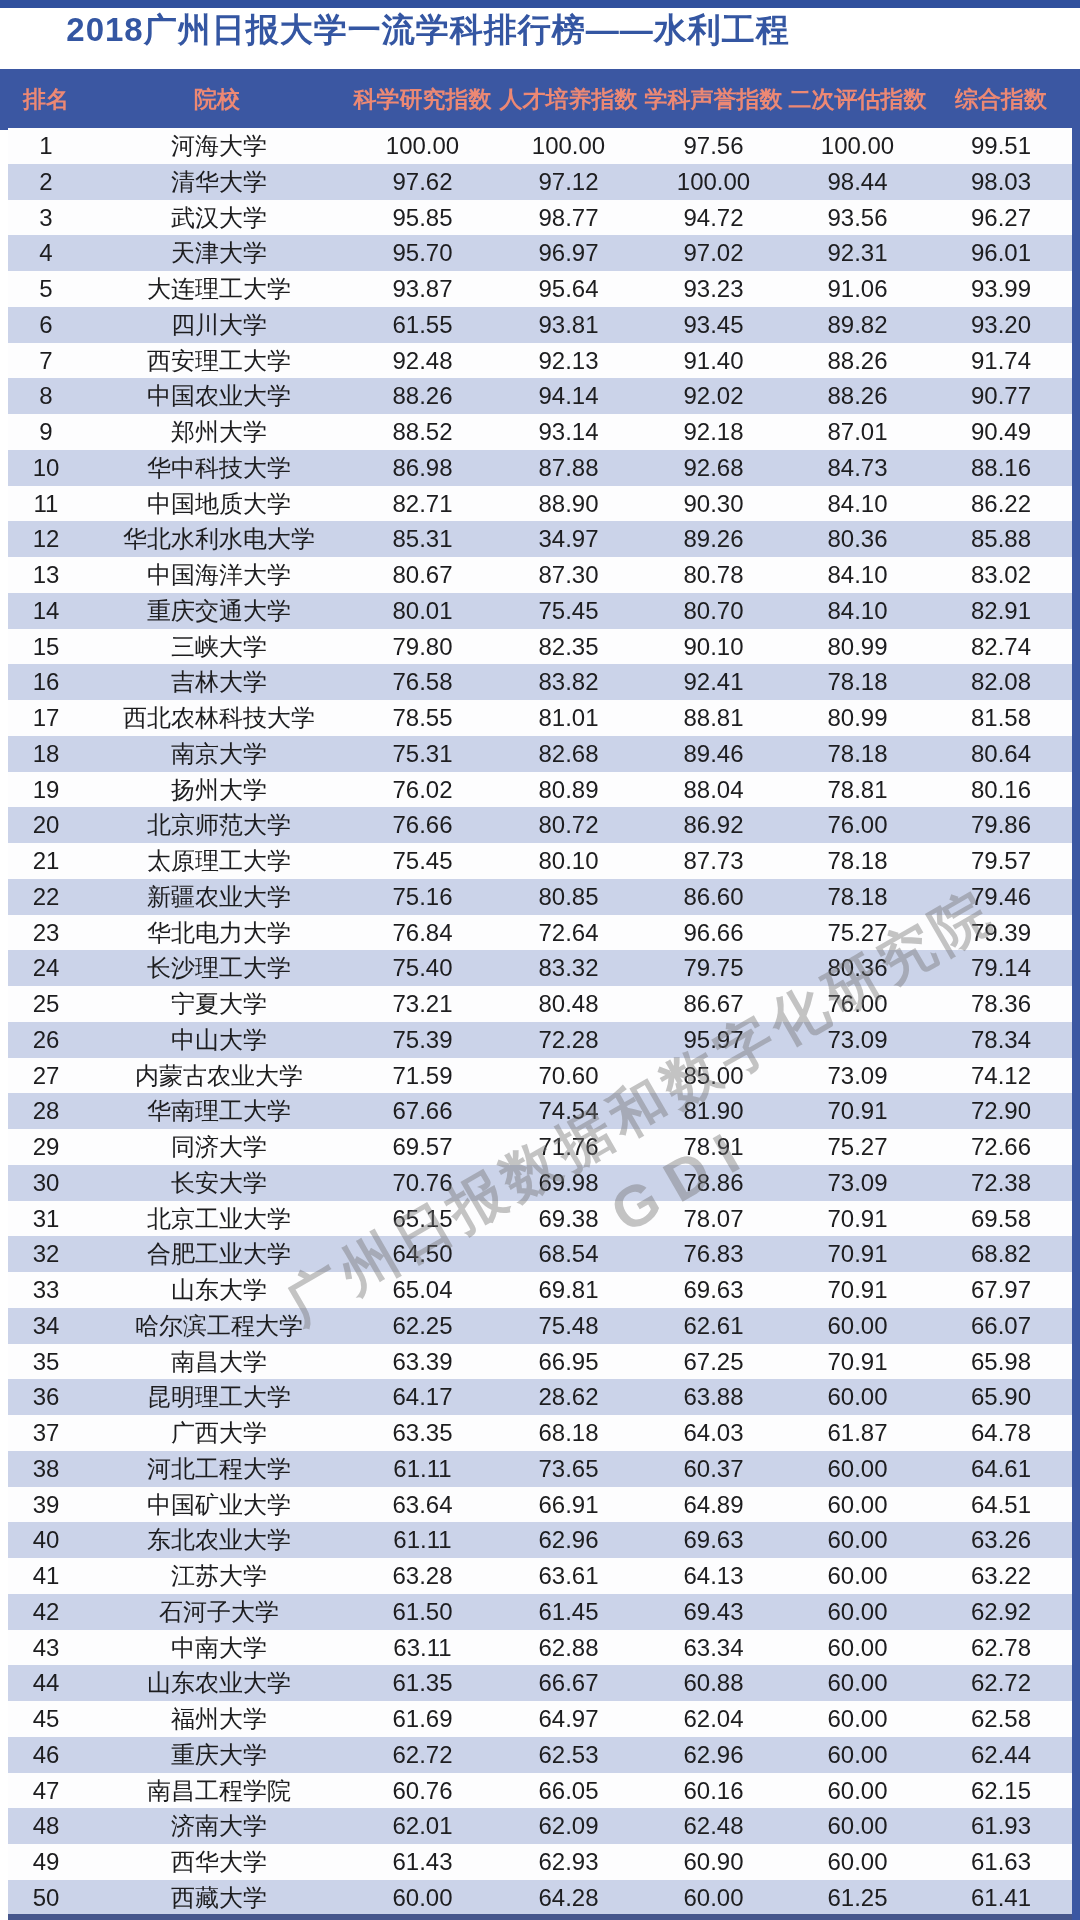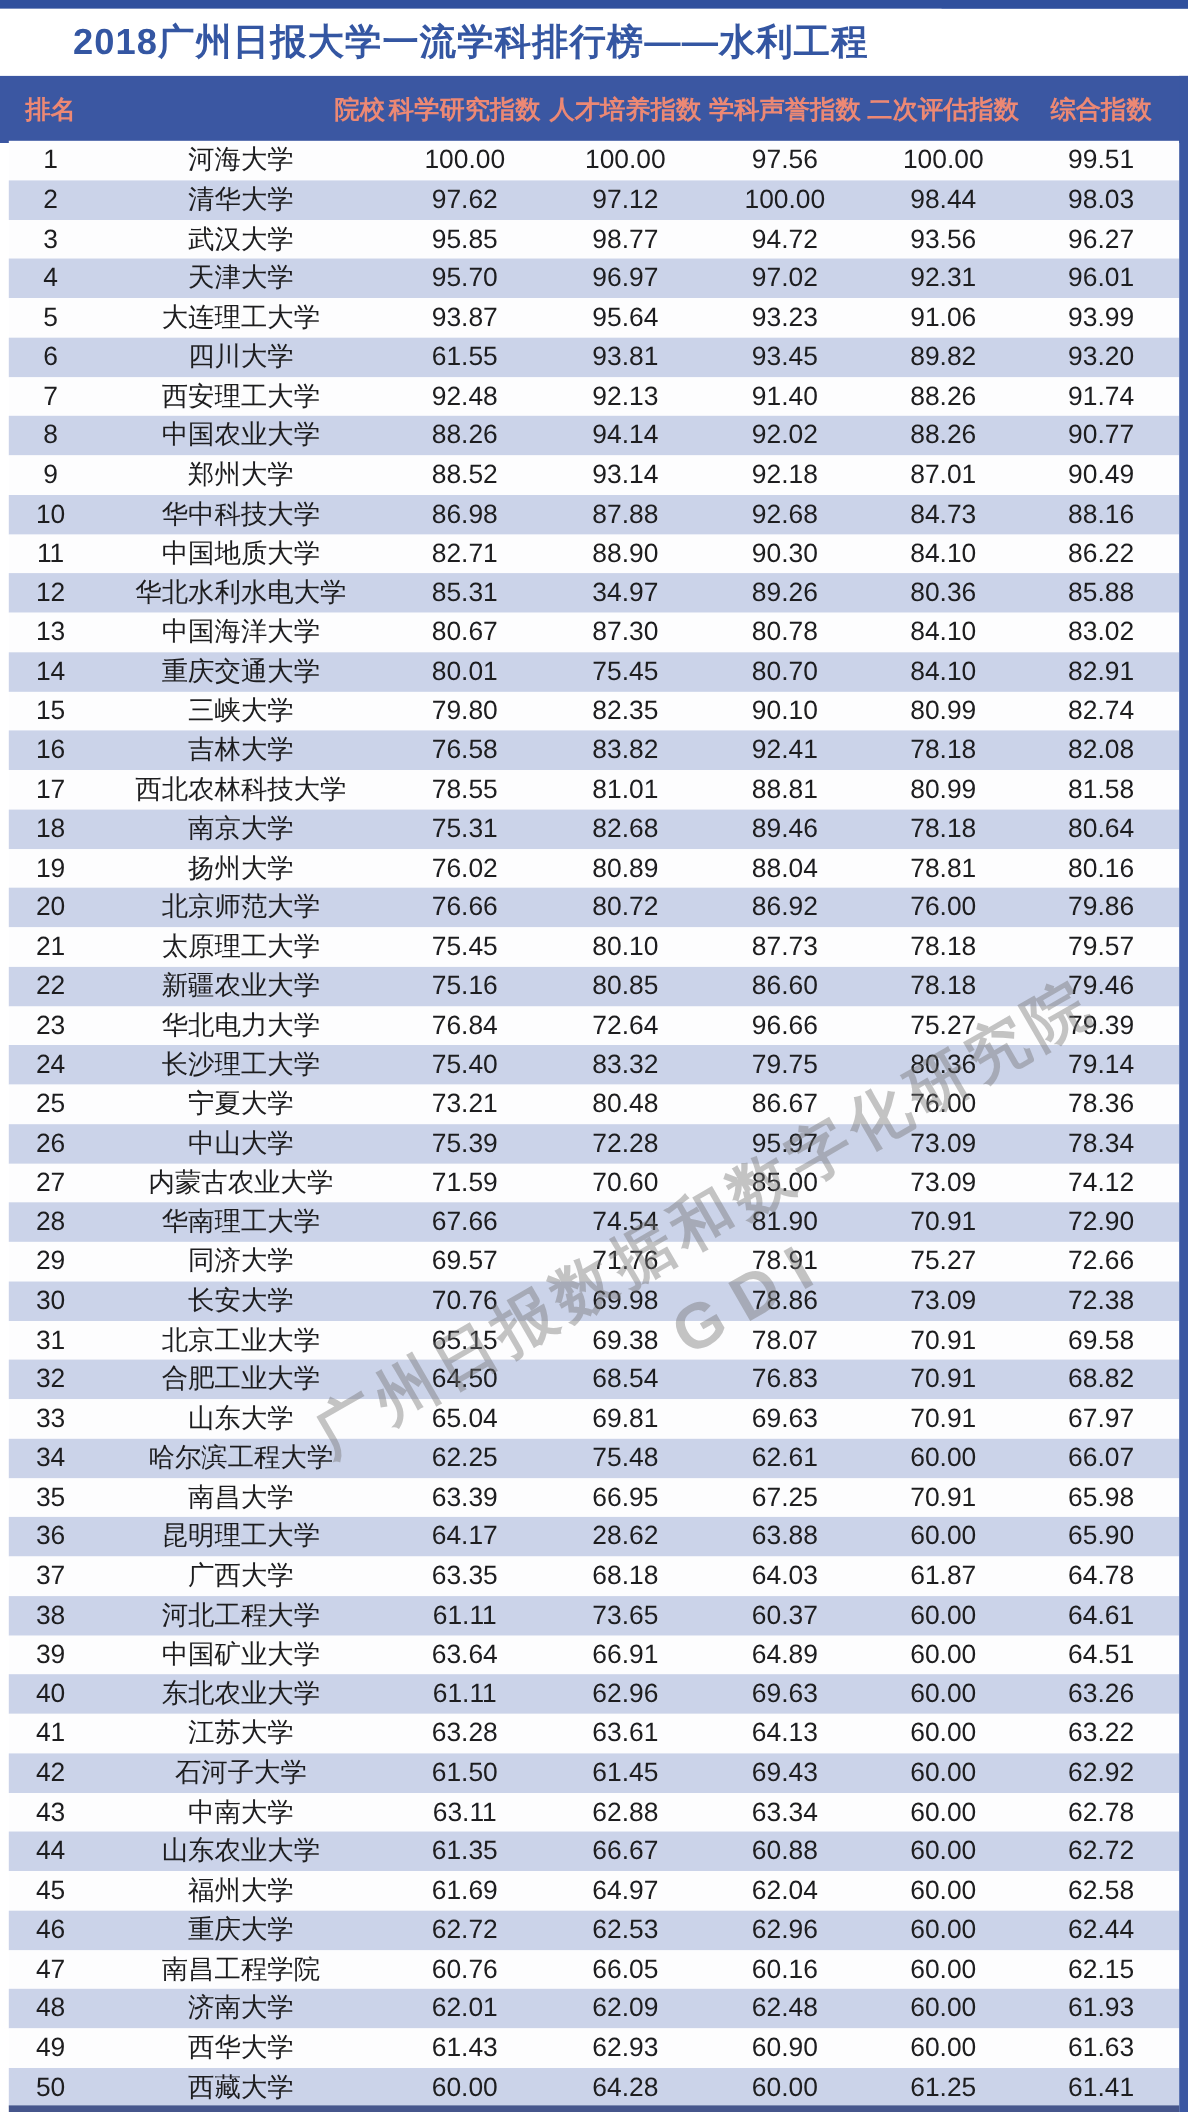--- a/index.html
+++ b/index.html
@@ -9,42 +9,42 @@
     overflow:hidden;
     font-family:"Liberation Sans","DejaVu Sans",sans-serif;
     background:#ffffff;
   }
   .top-strip{
     position:absolute;left:0;top:0;width:1080px;height:8px;
     background:#30509d;
   }
   .title-band{
     position:absolute;left:0;top:8px;width:856px;height:61px;
-    display:flex;align-items:center;justify-content:center;
+    display:flex;justify-content:center;
     background:#ffffff;
   }
   .title-band h1{
     margin:0;font-size:33px;font-weight:700;color:#3456a2;letter-spacing:1px;
     white-space:nowrap;
   }
   .grid7{
     display:grid;
     grid-template-columns:76px 266px 145px 147px 143px 145px 142px;
     align-items:center;
   }
   .header-row{
     position:absolute;left:0;top:69px;width:1080px;height:61px;
     background:#3b57a2;
     padding:0 8px;box-sizing:border-box;
   }
   .header-row .hc{
     color:#ec8874;font-size:23px;font-weight:700;text-align:center;
     white-space:nowrap;
   }
-  .header-row .hc.name{text-align:right;}
+  .header-row .hc.name{text-align:center;}
   .rows{
     position:absolute;left:8px;top:128px;width:1064px;height:1788px;
   }
   .row{
     height:35.76px;
     box-sizing:border-box;
   }
   .row:nth-child(even){background:#cbd3e9;}
   .row:nth-child(odd){background:#fdfdfe;}
   .row .c{

